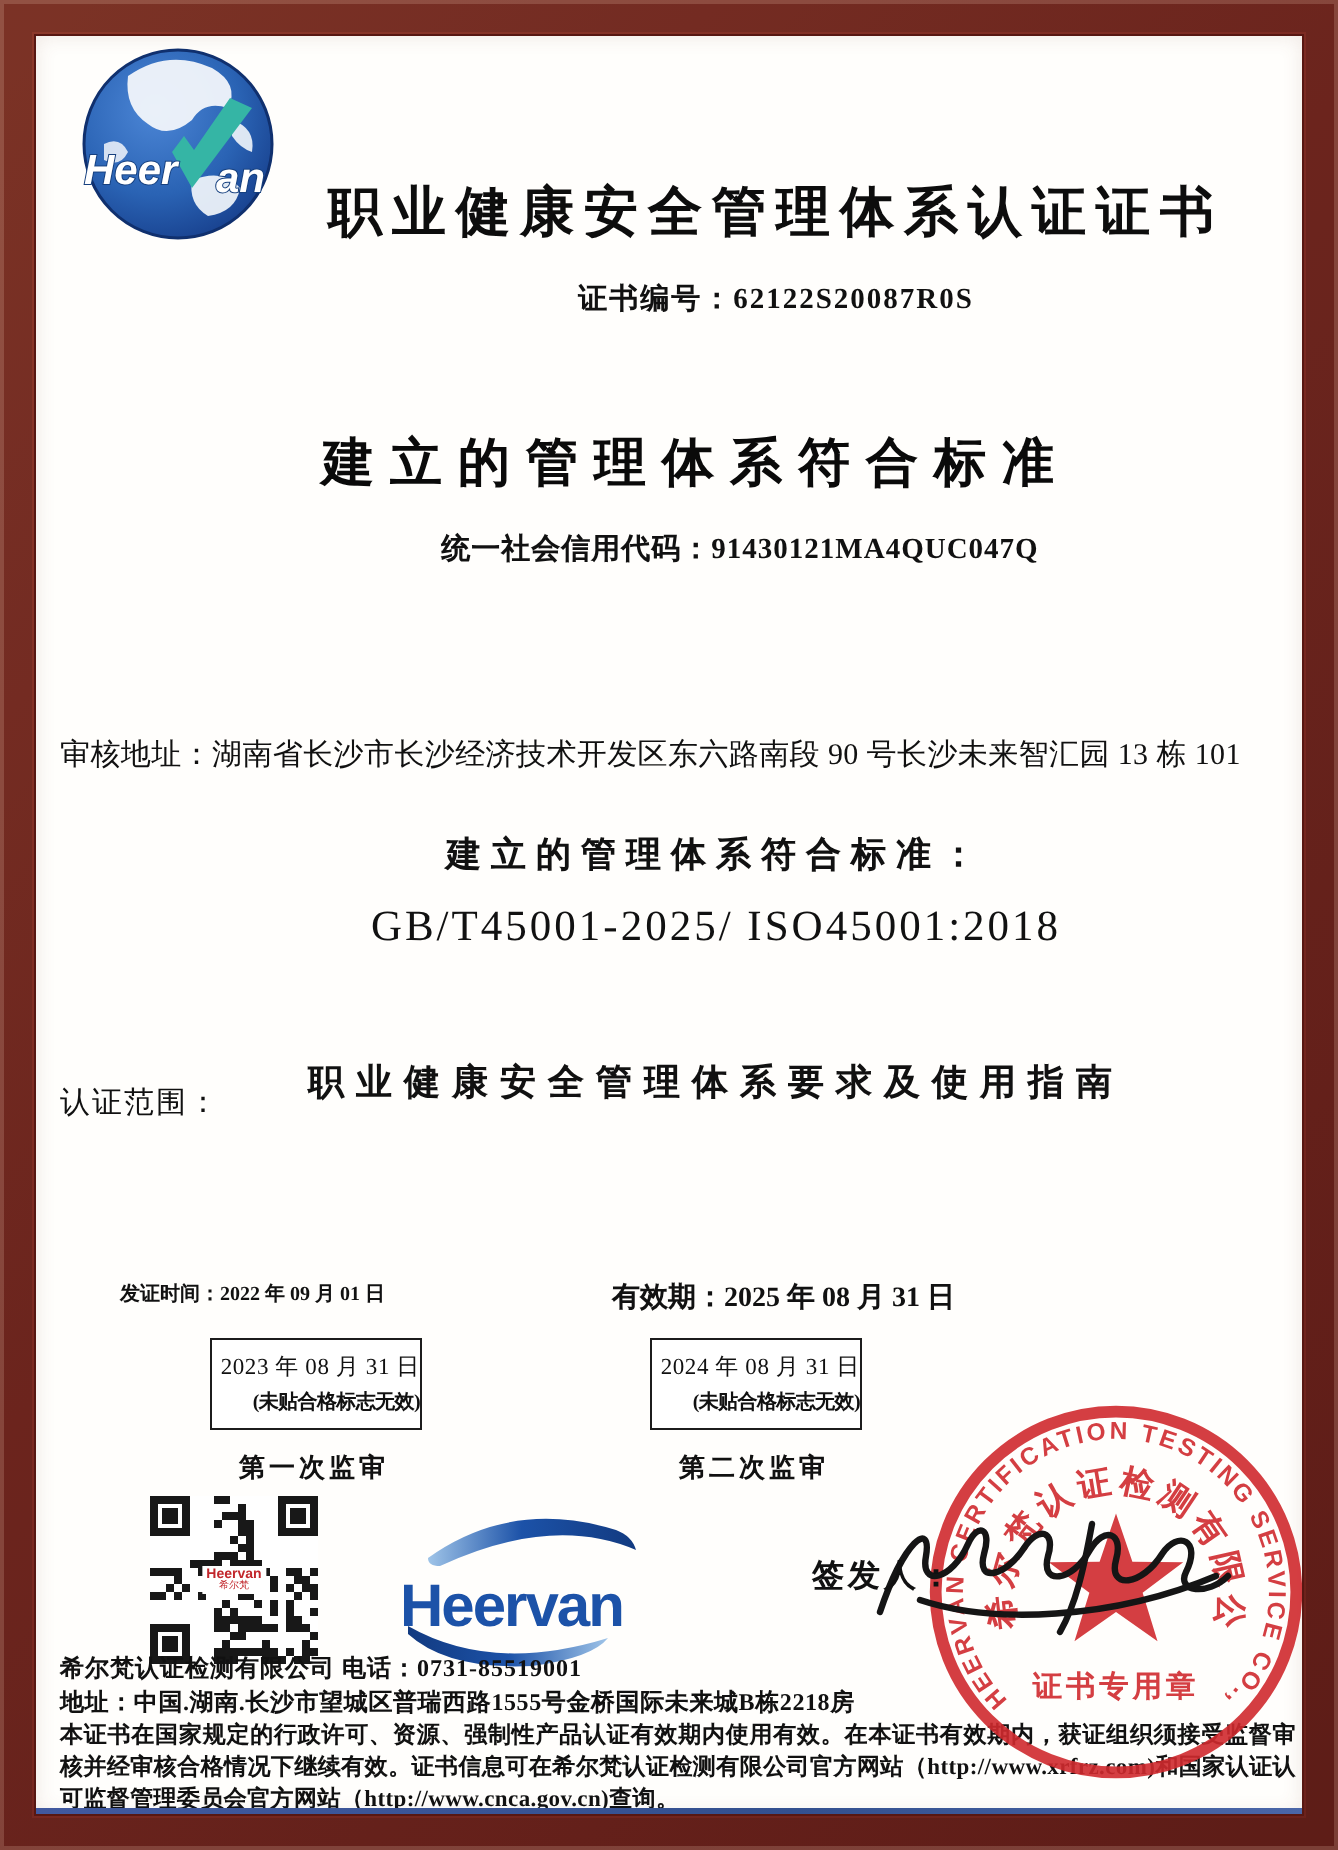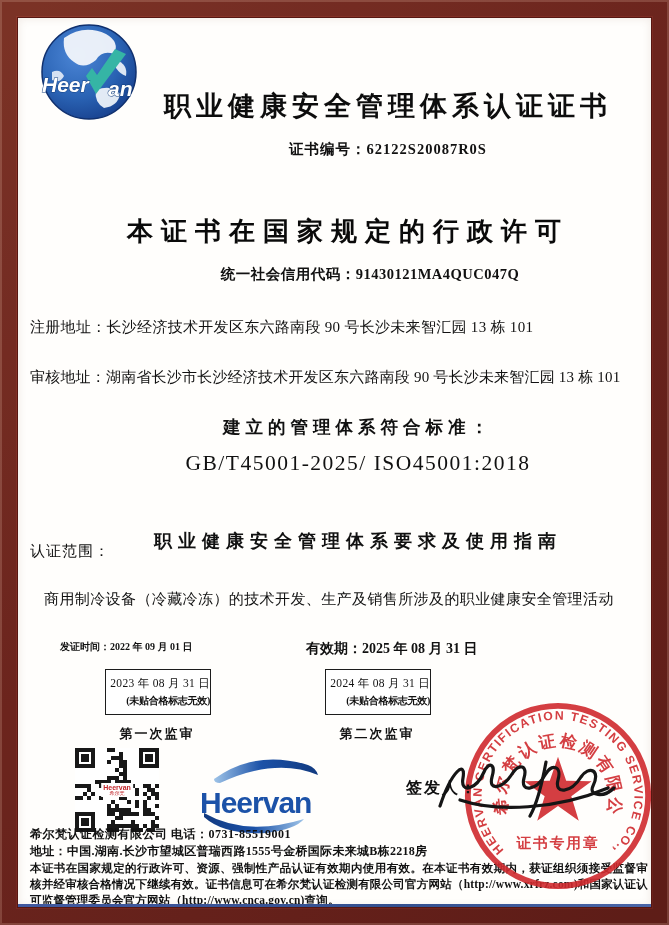--- a/index.html
+++ b/index.html
@@ -78,38 +78,34 @@
       <path d="M50,56 L60,74 L90,34 L79,29 L61,55 L56,48 Z" fill="#35b5a5"></path>
       <text x="6" y="72" font-family="Liberation Sans, sans-serif" font-size="21" font-weight="bold" font-style="italic" fill="#ffffff" stroke="#16407f" stroke-width="1" paint-order="stroke">Heer</text>
       <text x="72" y="76" font-family="Liberation Sans, sans-serif" font-size="21" font-weight="bold" font-style="italic" fill="#ffffff" stroke="#16407f" stroke-width="1" paint-order="stroke">an</text>
     </svg>
 
     <div class="abs center title cn">职业健康安全管理体系认证证书</div>
     <div class="abs center certline cn">
       <span>证书编号：</span><span>62122S20087R0S</span>
     </div>
 
-    <div class="abs center company cn">本证书在国家规定的行政许可</div>
+    <div class="abs center company cn">建立的管理体系符合标准</div>
     <div class="abs center credit cn">
       <span>统一社会信用代码：</span><span>91430121MA4QUC047Q</span>
     </div>
 
-    <div class="abs addr1 cn">
-      <span>注册地址：</span><span>长沙经济技术开发区东六路南段 90 号长沙未来智汇园 13 栋 101</span>
-    </div>
     <div class="abs addr2 cn">
       <span>审核地址：</span><span>湖南省长沙市长沙经济技术开发区东六路南段 90 号长沙未来智汇园 13 栋 101</span>
     </div>
 
     <div class="abs center stdhead cn">建立的管理体系符合标准：</div>
     <div class="abs center stdcode cn">GB/T45001-2025/ ISO45001:2018</div>
     <div class="abs center stdname cn">职业健康安全管理体系要求及使用指南</div>
 
     <div class="abs scopelab cn">认证范围：</div>
-    <div class="abs scope cn">商用制冷设备（冷藏冷冻）的技术开发、生产及销售所涉及的职业健康安全管理活动</div>
 
     <div class="abs issue cn">
       <span>发证时间：</span><span>2022 年 09 月 01 日</span>
     </div>
     <div class="abs valid cn">
       <span>有效期：</span><span>2025 年 08 月 31 日</span>
     </div>
 
     <div class="abs auditbox box1">
       <div class="d cn">2023 年 08 月 31 日</div>

